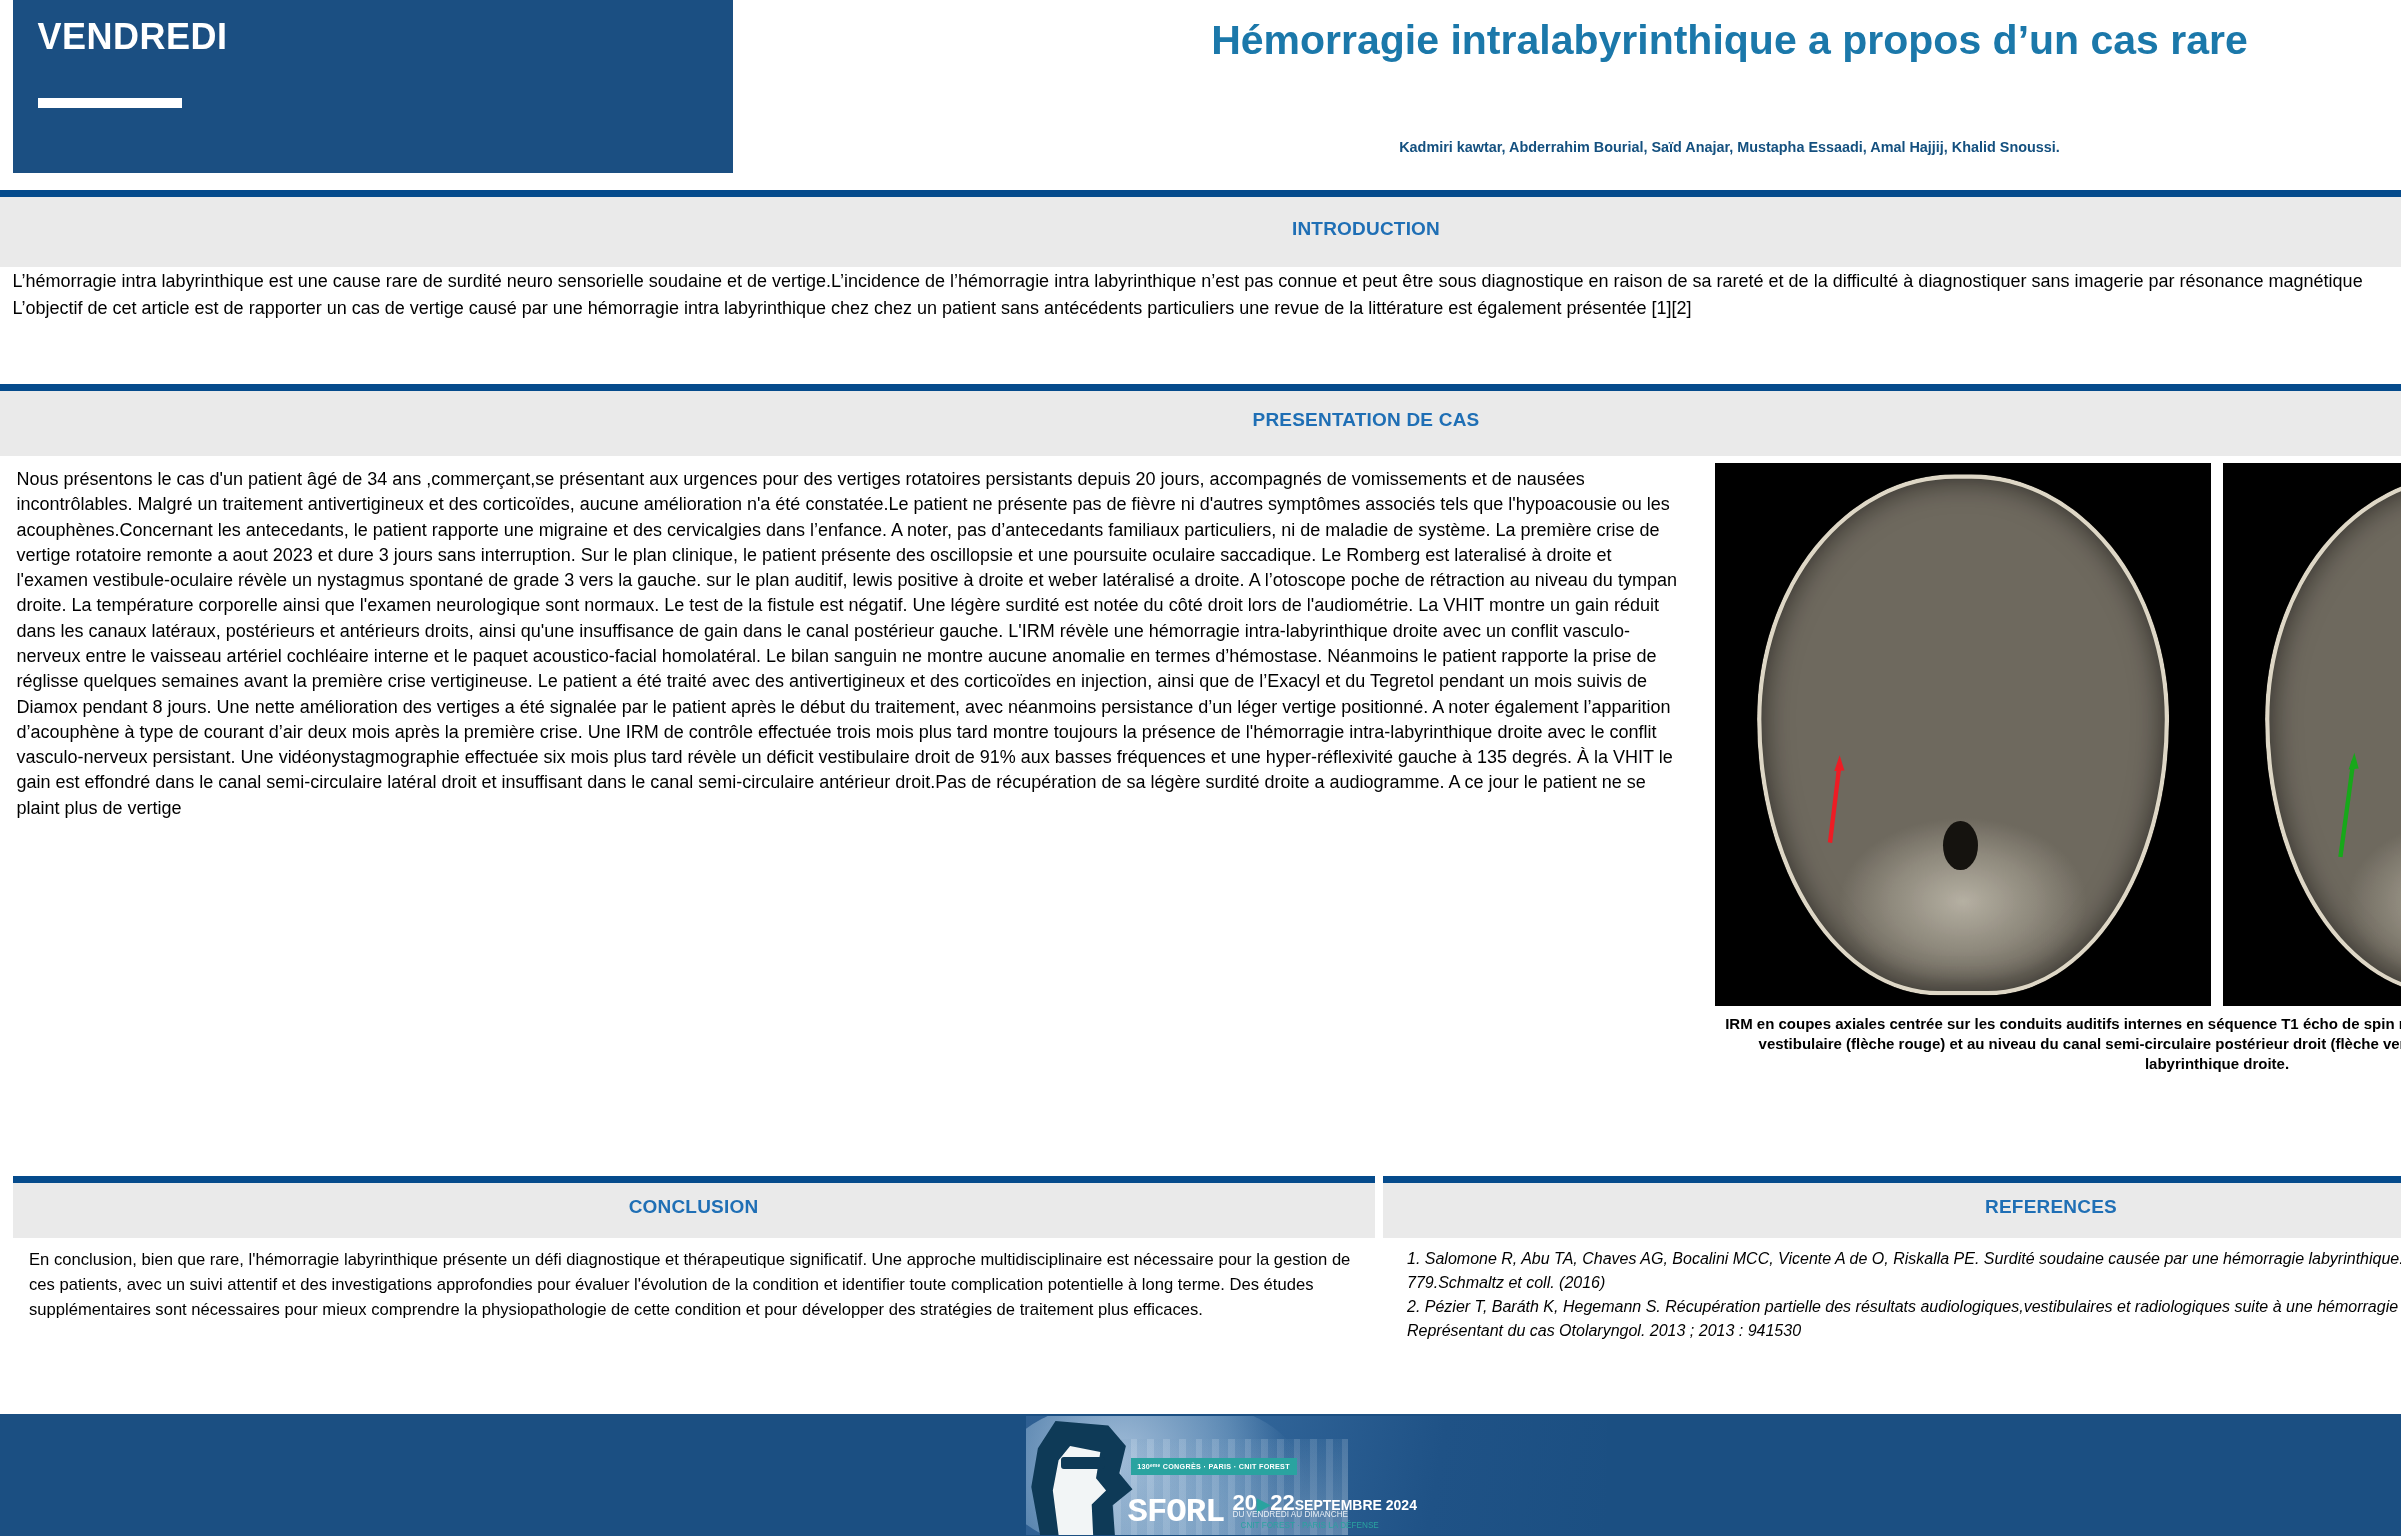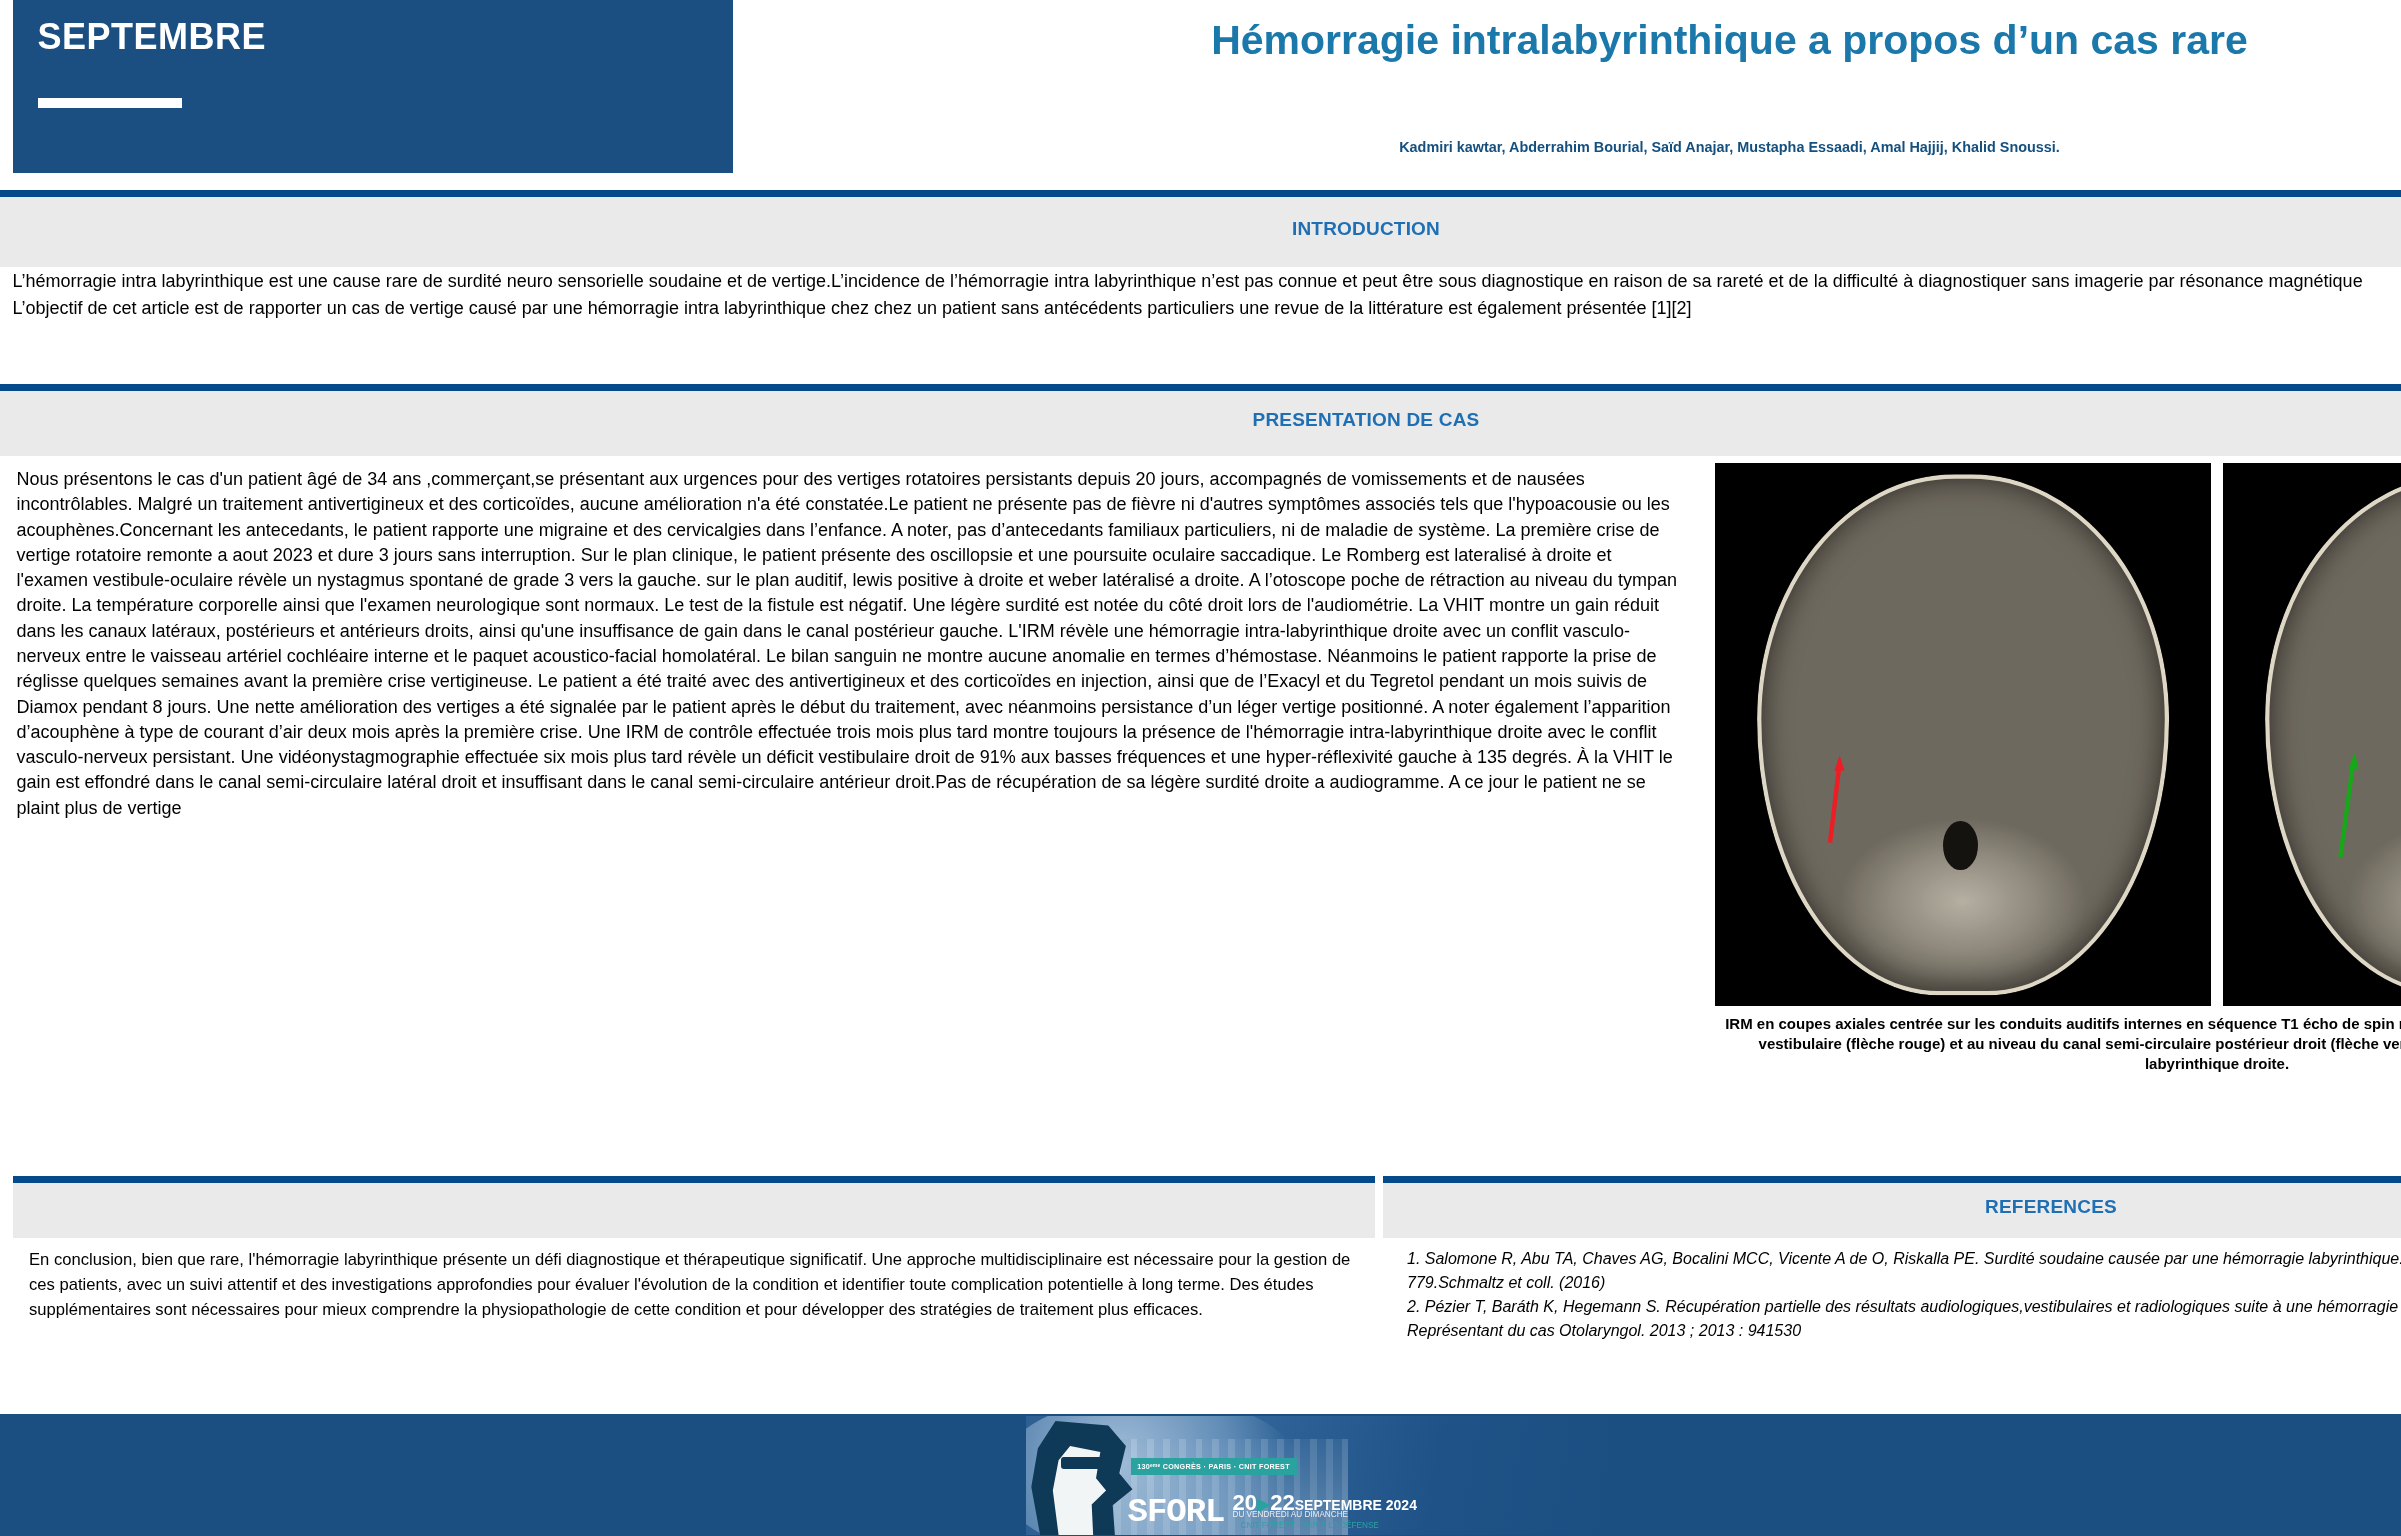--- a/index.html
+++ b/index.html
@@ -147,21 +147,21 @@
   .logo .sub2{position:absolute;left:207px;top:105px;color:#2aa3a0;font-size:8.2px;
     font-family:"Liberation Sans", sans-serif;white-space:nowrap;margin-left:8px;}
 </style>
 </head>
 <body>
 
 <div class="poster">
 
   <div class="topband">
     <div class="cat-block">
-      <div class="cat-label">SEPTEMBRE</div>
+      <div class="cat-label">VENDREDI</div>
       <div class="cat-rule"></div>
     </div>
     <div class="title-wrap">
       <div class="poster-title">Hémorragie intralabyrinthique a propos d’un cas rare</div>
       <div class="authors">Kadmiri kawtar, Abderrahim Bourial, Saïd Anajar, Mustapha Essaadi, Amal Hajjij, Khalid Snoussi.</div>
     </div>
   </div>
 
   <div class="sec-head" id="introHead">
     <div class="bar"></div>
@@ -199,20 +199,21 @@
           <line x1="78" y1="820" x2="105" y2="620" stroke="#17a81a" stroke-width="9"></line>
           <polygon points="107,603 116,636 95,638" fill="#17a81a"></polygon>
         </g>
       </svg>
     </div>
   </div>
   <div class="mri-cap">IRM en coupes axiales centrée sur les conduits auditifs internes en séquence T1 écho de spin rapide objectivant un hypersignal spontané vestibulaire (flèche rouge) et au niveau du canal semi-circulaire postérieur droit (flèche verte) témoignant d’une hémorragie intra labyrinthique droite.</div>
 
   <div class="sec-head" id="conclHead">
     <div class="bar"></div>
+    <div class="ttl">CONCLUSION</div>
   </div>
   <div class="bodytext" id="conclBody">
     <p>En conclusion, bien que rare, l'hémorragie labyrinthique présente un défi diagnostique et thérapeutique significatif. Une approche multidisciplinaire est nécessaire pour la gestion de ces patients, avec un suivi attentif et des investigations approfondies pour évaluer l'évolution de la condition et identifier toute complication potentielle à long terme. Des études supplémentaires sont nécessaires pour mieux comprendre la physiopathologie de cette condition et pour développer des stratégies de traitement plus efficaces.</p>
   </div>
 
   <div class="sec-head" id="refHead">
     <div class="bar"></div>
     <div class="ttl">REFERENCES</div>
   </div>
   <div class="bodytext" id="refBody">

